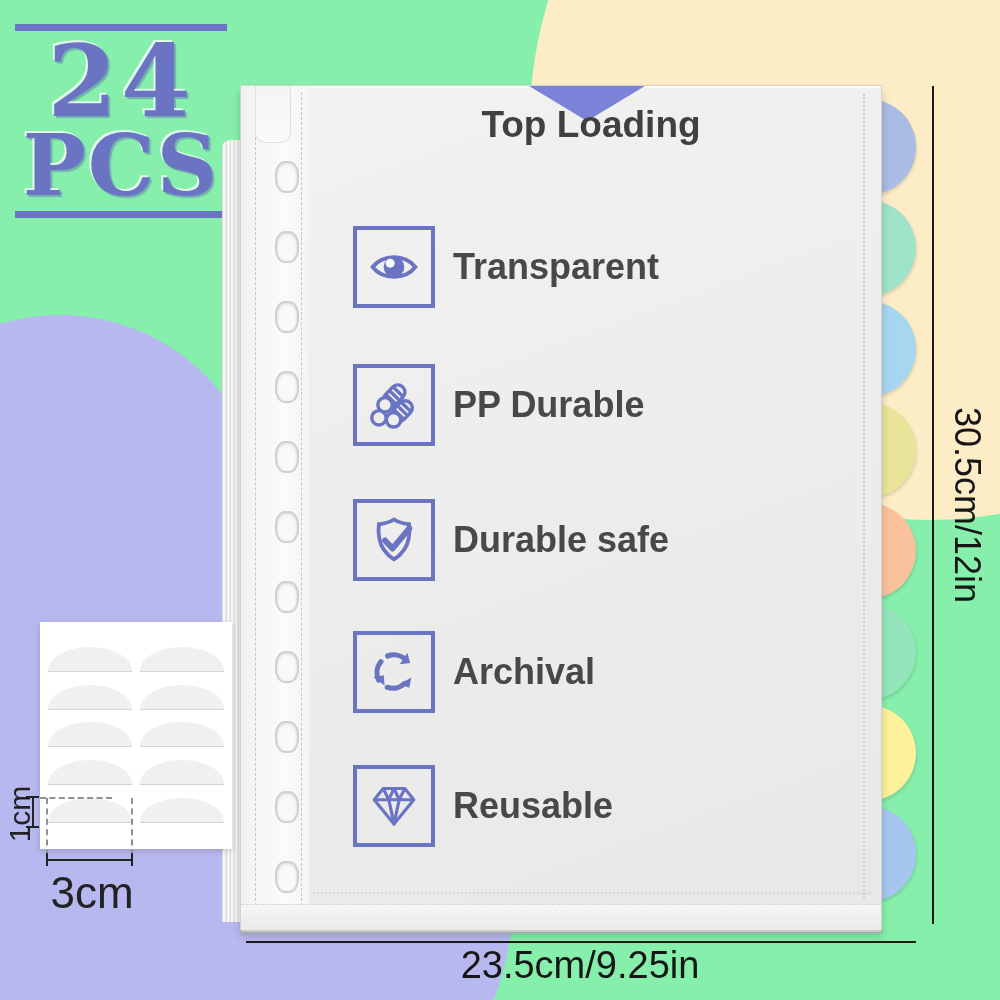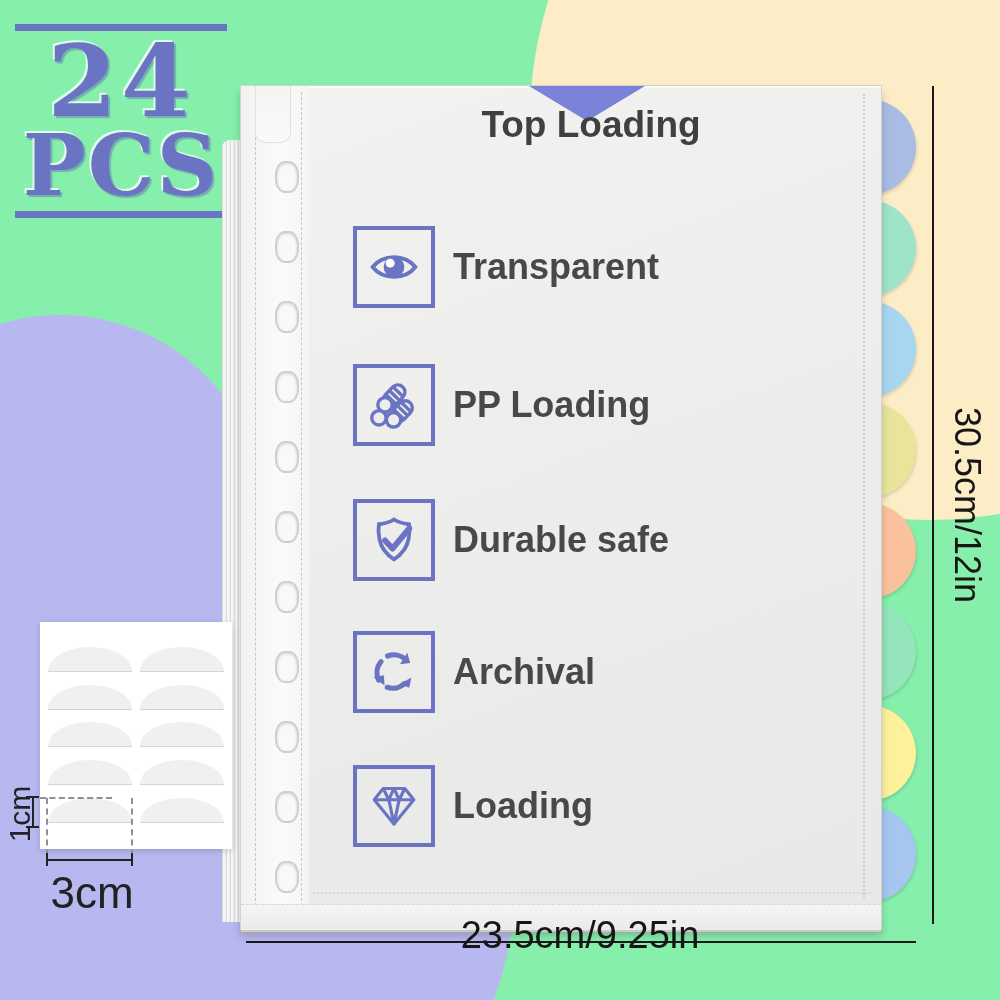--- a/index.html
+++ b/index.html
@@ -57,21 +57,21 @@
   .icon-box{position:absolute;left:0;top:0;width:74px;height:74px;border:4px solid var(--accent);
         color:var(--accent);display:flex;align-items:center;justify-content:center;}
   .feature-label{position:absolute;left:100px;top:0;height:82px;line-height:82px;
         font-size:36px;color:#48484a;white-space:nowrap;}
 
   
   .dim-line-v{left:932px;top:86px;height:838px;width:0;border-left:2px solid var(--dimension-line);}
   .dim-label-v{left:936px;top:80px;height:850px;width:62px;display:flex;align-items:center;justify-content:center;
         writing-mode:vertical-rl;font-size:36px;color:#161616;}
   .dim-line-h{left:246px;top:941px;width:670px;height:0;border-top:2px solid var(--dimension-line);}
-  .dim-label-h{left:330px;top:914px;width:500px;text-align:center;font-size:38px;color:#161616;}
+  .dim-label-h{left:330px;top:944px;width:500px;text-align:center;font-size:38px;color:#161616;}
 
   
   .sticker-sheet{left:40px;top:622px;width:192px;height:227px;background:#fff;
         box-shadow:0 2px 6px rgba(0,0,0,.16);}
   .sticker{position:absolute;width:84px;height:24px;background:#f0f0ee;
         border-radius:50% 50% 0 0/95% 95% 0 0;border-bottom:1px solid #d4d4d2;}
   .dash-h{left:40px;top:797px;width:72px;border-top:2px dashed #8f8f92;}
   .dash-v1{left:46px;top:798px;height:58px;border-left:2px dashed #8f8f92;}
   .dash-v2{left:131px;top:798px;height:58px;border-left:2px dashed #8f8f92;}
   .brk-1cm{left:32px;top:797px;height:30px;border-left:2px solid #222;}
@@ -157,21 +157,21 @@
           </g>
           <g transform="rotate(-46 15.5 14.8)">
             <rect x="10.4" y="11.6" width="10.4" height="6.4" rx="3.2"></rect>
             <path d="M13.6 11.6 v6.4 M15.9 11.6 v6.4 M18.2 11.6 v6.4"></path>
           </g>
           <circle cx="8" cy="11.9" r="3.2" fill="#ededeb"></circle>
           <circle cx="5.3" cy="17.7" r="3.2" fill="#ededeb"></circle>
           <circle cx="11.8" cy="18.6" r="3.2" fill="#ededeb"></circle>
         </svg>
       </div>
-      <div class="feature-label">PP Loading</div>
+      <div class="feature-label">PP Durable</div>
     </div>
 
     <div class="feature" style="top:413px">
       <div class="icon-box">
         <svg width="54" height="54" viewBox="0 0 24 24" fill="none" stroke="currentColor" stroke-width="1.7">
           <path d="M12 2.9 C13.8 4.1 16.4 4.7 18.7 5 C18.7 5 19.2 8.1 18.5 11.5 C17.8 15.2 15.6 18.3 12 20.6 C8.4 18.3 6.2 15.2 5.5 11.5 C4.8 8.1 5.3 5 5.3 5 C7.6 4.7 10.2 4.1 12 2.9 Z"></path>
           <path d="M8 12.2 L11.3 15.8 L18.8 6.8" stroke-width="2.6" stroke-linecap="round" stroke-linejoin="round"></path>
         </svg>
       </div>
       <div class="feature-label">Durable safe</div>
@@ -193,21 +193,21 @@
 
     <div class="feature" style="top:679px">
       <div class="icon-box">
         <svg width="54" height="54" viewBox="0 0 24 24" fill="none" stroke="currentColor" stroke-width="1.4" stroke-linejoin="round">
           <path d="M7.2 4.2 H16.8 L20.8 9.2 L12 20 L3.2 9.2 Z"></path>
           <path d="M3.2 9.2 H20.8"></path>
           <path d="M7.2 4.2 L9.7 9.2 L12 20 L14.3 9.2 L16.8 4.2"></path>
           <path d="M12 4.2 L9.7 9.2 M12 4.2 L14.3 9.2"></path>
         </svg>
       </div>
-      <div class="feature-label">Loading</div>
+      <div class="feature-label">Reusable</div>
     </div>
   </div>
 
   <div class="abs sticker-sheet">
     <div>
         <div class="sticker" style="left: 8px; top: 25px;"></div>
         <div class="sticker" style="left: 100px; top: 25px;"></div>
         <div class="sticker" style="left: 8px; top: 63px;"></div>
         <div class="sticker" style="left: 100px; top: 63px;"></div>
         <div class="sticker" style="left: 8px; top: 100px;"></div>

